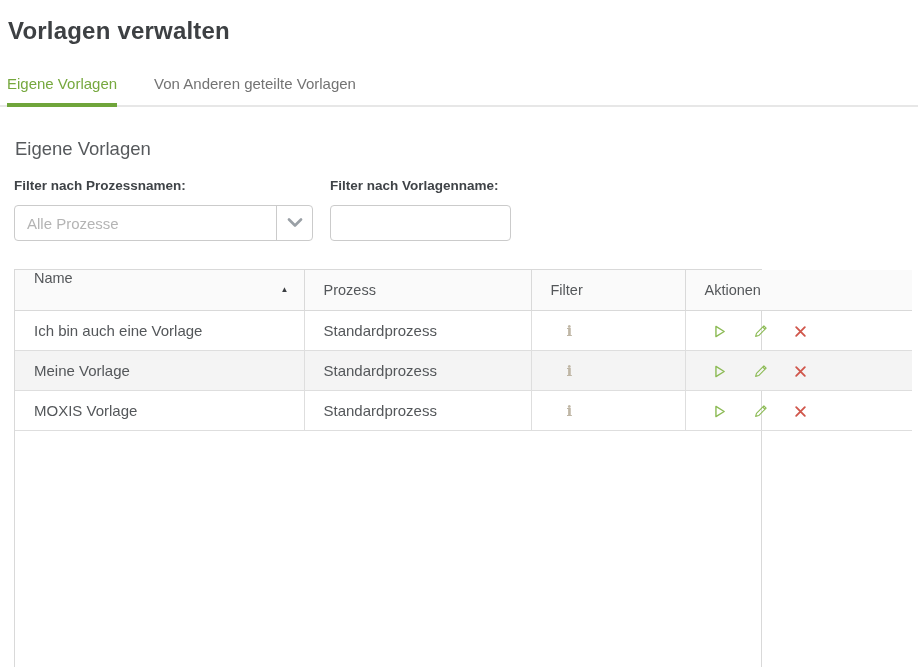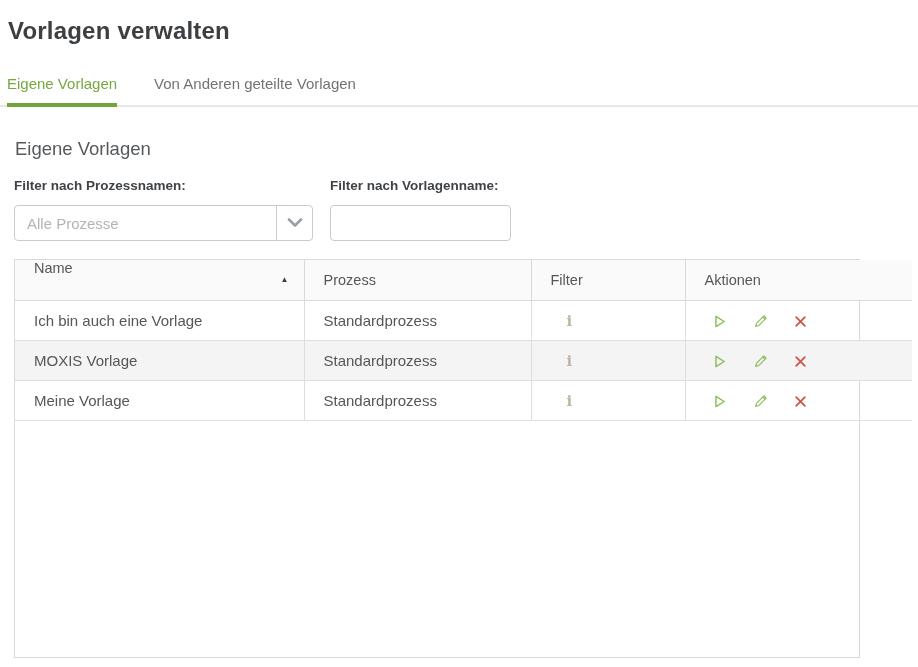--- a/index.html
+++ b/index.html
@@ -94,22 +94,22 @@
     border-radius: 4px;
     padding: 0 10px;
     font-size: 15px;
     color: #54575a;
     font-family: "Liberation Sans", sans-serif;
     outline: none;
   }
 
   
   .table-wrap {
-    margin: 18px 0 0 14px;
-    width: 846px;
+    margin: 28px 0 0 14px;
+    width: 748px;
     height: 399px;
     border: 1px solid #d9d9d9;
     background: #fff;
   }
   table { width: 100%; border-collapse: collapse; table-layout: fixed; }
   th {
     height: 40px;
     background: #fafafa;
     border-bottom: 1px solid #d9d9d9;
     border-right: 1px solid #d9d9d9;
@@ -230,20 +230,46 @@
       </span>
       <span class="icon red">
         <svg width="13" height="13" viewBox="0 0 12 12">
                   <path d="M2 2 L10 10 M10 2 L2 10" fill="none" stroke="currentColor" stroke-width="1.7" stroke-linecap="round"></path>
                 </svg>
       </span>
     </td>
   </tr>
 
   <tr>
+    <td class="c-name">Meine Vorlage</td>
+    <td class="c-proc">Standardprozess</td>
+    <td class="c-det">
+      <span class="info">i</span>
+    </td>
+    <td class="c-act">
+      <span class="icon green">
+        <svg width="15" height="15" viewBox="0 0 16 16">
+                  <path d="M4.2 2.6 L13 8 L4.2 13.4 Z" fill="none" stroke="currentColor" stroke-width="1.5" stroke-linejoin="round"></path>
+                </svg>
+      </span>
+      <span class="icon green">
+        <svg width="15" height="15" viewBox="0 0 16 16">
+                  <path d="M11.6 2.0 l2.4 2.4 L6.1 12.3 l-3.3 0.9 0.9-3.3 Z" fill="none" stroke="currentColor" stroke-width="1.2" stroke-linejoin="round"></path>
+                  <path d="M10.4 3.2 l2.4 2.4" fill="none" stroke="currentColor" stroke-width="1.2"></path>
+                </svg>
+      </span>
+      <span class="icon red">
+        <svg width="13" height="13" viewBox="0 0 12 12">
+                  <path d="M2 2 L10 10 M10 2 L2 10" fill="none" stroke="currentColor" stroke-width="1.7" stroke-linecap="round"></path>
+                </svg>
+      </span>
+    </td>
+  </tr>
+
+  <tr>
     <td class="c-name">MOXIS Vorlage</td>
     <td class="c-proc">Standardprozess</td>
     <td class="c-det">
       <span class="info">i</span>
     </td>
     <td class="c-act">
       <span class="icon green">
         <svg width="15" height="15" viewBox="0 0 16 16">
                   <path d="M4.2 2.6 L13 8 L4.2 13.4 Z" fill="none" stroke="currentColor" stroke-width="1.5" stroke-linejoin="round"></path>
                 </svg>
@@ -254,43 +280,17 @@
                   <path d="M10.4 3.2 l2.4 2.4" fill="none" stroke="currentColor" stroke-width="1.2"></path>
                 </svg>
       </span>
       <span class="icon red">
         <svg width="13" height="13" viewBox="0 0 12 12">
                   <path d="M2 2 L10 10 M10 2 L2 10" fill="none" stroke="currentColor" stroke-width="1.7" stroke-linecap="round"></path>
                 </svg>
       </span>
     </td>
   </tr>
-
-  <tr>
-    <td class="c-name">Meine Vorlage</td>
-    <td class="c-proc">Standardprozess</td>
-    <td class="c-det">
-      <span class="info">i</span>
-    </td>
-    <td class="c-act">
-      <span class="icon green">
-        <svg width="15" height="15" viewBox="0 0 16 16">
-                  <path d="M4.2 2.6 L13 8 L4.2 13.4 Z" fill="none" stroke="currentColor" stroke-width="1.5" stroke-linejoin="round"></path>
-                </svg>
-      </span>
-      <span class="icon green">
-        <svg width="15" height="15" viewBox="0 0 16 16">
-                  <path d="M11.6 2.0 l2.4 2.4 L6.1 12.3 l-3.3 0.9 0.9-3.3 Z" fill="none" stroke="currentColor" stroke-width="1.2" stroke-linejoin="round"></path>
-                  <path d="M10.4 3.2 l2.4 2.4" fill="none" stroke="currentColor" stroke-width="1.2"></path>
-                </svg>
-      </span>
-      <span class="icon red">
-        <svg width="13" height="13" viewBox="0 0 12 12">
-                  <path d="M2 2 L10 10 M10 2 L2 10" fill="none" stroke="currentColor" stroke-width="1.7" stroke-linecap="round"></path>
-                </svg>
-      </span>
-    </td>
-  </tr>
 </tbody>
     </table>
   </div>
 
 </div>
 
 </body></html>

